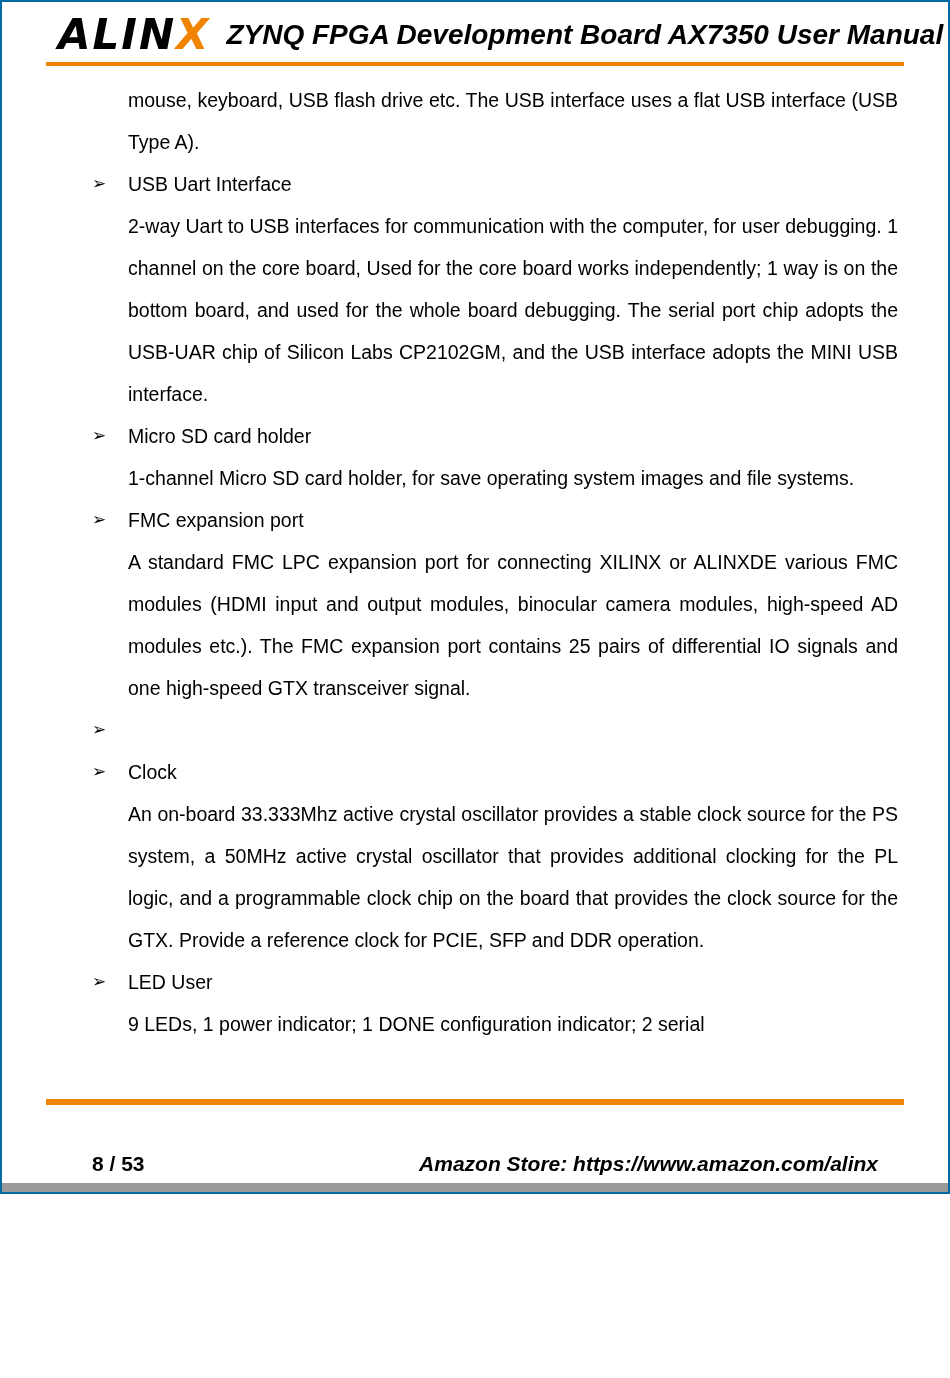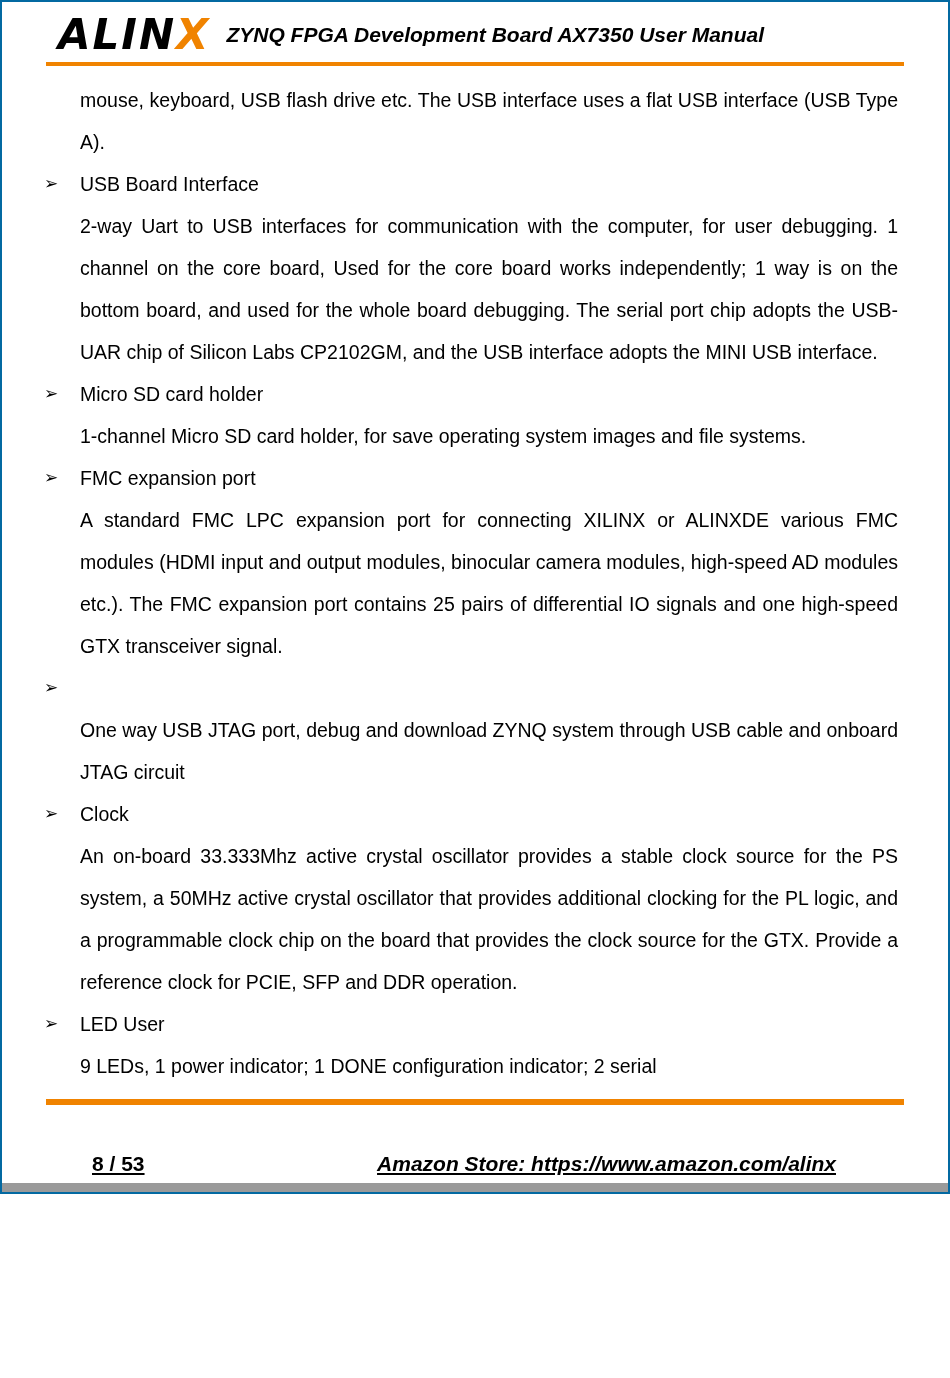--- a/index.html
+++ b/index.html
@@ -25,34 +25,35 @@
     font-weight: bold;
     font-style: italic;
     font-size: 42px;
     letter-spacing: 2px;
     line-height: 1;
     white-space: nowrap;
   }
   .logo .logo-x { color: #F08300; }
   .title {
     margin: 0;
-    font-size: 21px;
+    font-size: 28px;
     font-weight: bold;
     font-style: italic;
     white-space: nowrap;
   }
   .rule {
     height: 4px;
     background: #F08300;
     margin: 2px 44px 0 44px;
   }
   .main {
     padding: 13px 50px 0 42px;
     font-size: 19.5px;
     line-height: 42px;
+    margin-left: 48px;
   }
   .main p {
     margin: 0 0 0 36px;
     text-align: justify;
   }
   .heading { display: flex; }
   .arrow {
     width: 36px;
     flex: none;
     font-size: 17px;
@@ -65,24 +66,23 @@
   }
   .footer-rule {
     height: 6px;
     background: #F08300;
     margin: 0 44px 16px 44px;
   }
   .footer-row {
     display: flex;
     justify-content: space-between;
     align-items: baseline;
-    padding: 0 112px 0 90px;
+    padding: 0 70px 0 90px;
     font-size: 21px;
     font-weight: bold;
-    text-decoration: underline;
   }
   .store { font-style: italic; margin-top: 31px; }
   .bottom-edge {
     position: absolute;
     left: 0;
     right: 0;
     bottom: 0;
     height: 9px;
     background: #9a9a9a;
   }
@@ -101,21 +101,21 @@
 
   <div class="rule"></div>
 
   <div class="main">
 
     <p>mouse, keyboard, USB flash drive etc. The USB interface uses a flat USB interface (USB Type A).</p>
 
     <section>
       <div class="heading">
         <span class="arrow">➢</span>
-        <span>USB Board Interface</span>
+        <span>USB Uart Interface</span>
       </div>
       <p>2-way Uart to USB interfaces for communication with the computer, for user debugging. 1 channel on the core board, Used for the core board works independently; 1 way is on the bottom board, and used for the whole board debugging. The serial port chip adopts the USB-UAR chip of Silicon Labs CP2102GM, and the USB interface adopts the MINI USB interface.</p>
     </section>
 
     <section>
       <div class="heading">
         <span class="arrow">➢</span>
         <span>Micro SD card holder</span>
       </div>
       <p>1-channel Micro SD card holder, for save operating system images and file systems.</p>
@@ -126,21 +126,20 @@
         <span class="arrow">➢</span>
         <span>FMC expansion port</span>
       </div>
       <p>A standard FMC LPC expansion port for connecting XILINX or ALINXDE various FMC modules (HDMI input and output modules, binocular camera modules, high-speed AD modules etc.). The FMC expansion port contains 25 pairs of differential IO signals and one high-speed GTX transceiver signal.</p>
     </section>
 
     <section>
       <div class="heading">
         <span class="arrow">➢</span>
       </div>
-      <p>One way USB JTAG port, debug and download ZYNQ system through USB cable and onboard JTAG circuit</p>
     </section>
 
     <section>
       <div class="heading">
         <span class="arrow">➢</span>
         <span>Clock</span>
       </div>
       <p>An on-board 33.333Mhz active crystal oscillator provides a stable clock source for the PS system, a 50MHz active crystal oscillator that provides additional clocking for the PL logic, and a programmable clock chip on the board that provides the clock source for the GTX. Provide a reference clock for PCIE, SFP and DDR operation.</p>
     </section>
 

